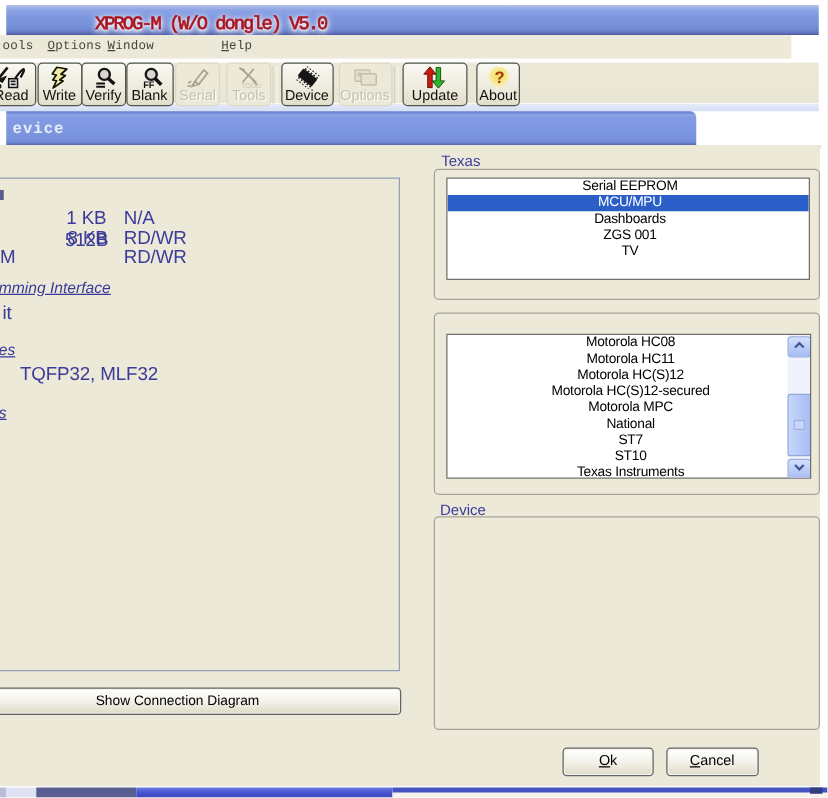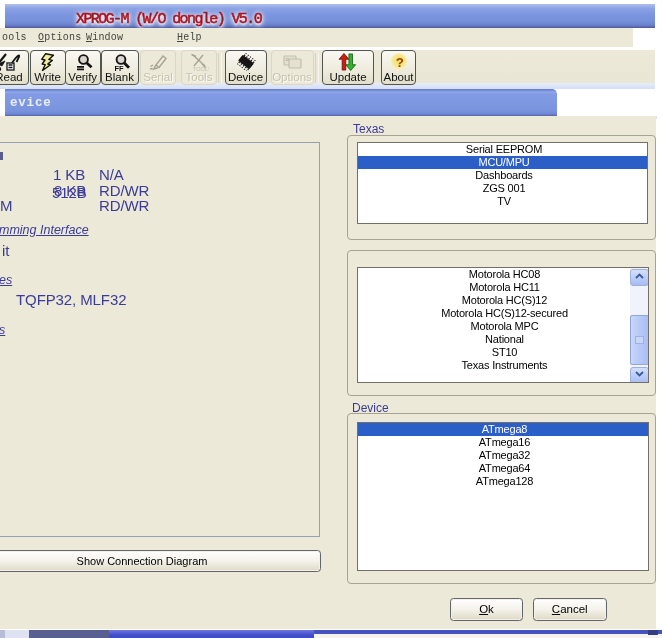--- a/index.html
+++ b/index.html
@@ -206,47 +206,41 @@
   </div>
 
   <div class="group" style="left:347px;top:134px;width:307px;height:144px;"></div>
   <div class="list" style="left:356.5px;top:151px;width:290px;height:114px;">
     <div class="it">Motorola HC08</div>
     <div class="it">Motorola HC11</div>
     <div class="it">Motorola HC(S)12</div>
     <div class="it">Motorola HC(S)12-secured</div>
     <div class="it">Motorola MPC</div>
     <div class="it">National</div>
+    <div class="it">ST7</div>
     <div class="it">ST10</div>
     <div class="it">Texas Instruments</div>
     <div id="sbar" style="left:272px;top:0;width:18px;height:114px;"></div>
     <div class="sbtn" style="left:272.5px;top:0.5px;">
       <svg width="9" height="6" viewBox="0 0 9 6">
           <path d="M1 5 L4.5 1.5 L8 5" fill="none" stroke="#3c5a9a" stroke-width="1.8"></path>
         </svg>
     </div>
     <div id="sthumb" style="left:272.5px;top:46.5px;height:48px;">
         <div style="position:absolute;left:4px;top:20px;width:7px;height:6px;border:1px solid #9db1e2;background:#c9d6fa;"></div>
       </div>
     <div class="sbtn" style="left:272.5px;top:99px;">
       <svg width="9" height="6" viewBox="0 0 9 6">
           <path d="M1 1 L4.5 4.5 L8 1" fill="none" stroke="#3c5a9a" stroke-width="1.8"></path>
         </svg>
     </div>
   </div>
 
   <span class="glabel" style="left:352px;top:285px;">Device</span>
   <div class="group" style="left:347px;top:297px;width:307px;height:169px;"></div>
-  <div class="list" style="left:356.5px;top:305.5px;width:290px;height:147px;">
-    <div class="it sel">ATmega8</div>
-    <div class="it">ATmega16</div>
-    <div class="it">ATmega32</div>
-    <div class="it">ATmega64</div>
-    <div class="it">ATmega128</div>
-  </div>
 
   <div class="xpbtn" style="left:-37px;top:434px;width:356px;height:20px;font-size:11px;">Show Connection Diagram</div>
   <div class="xpbtn" style="left:450px;top:481.5px;width:71px;height:21px;">
       <span><u>O</u>k</span>
     </div>
   <div class="xpbtn" style="left:533px;top:481.5px;width:71.5px;height:21px;">
       <span><u>C</u>ancel</span>
     </div>
 </div>
 <div id="taskbar" class="abs">

